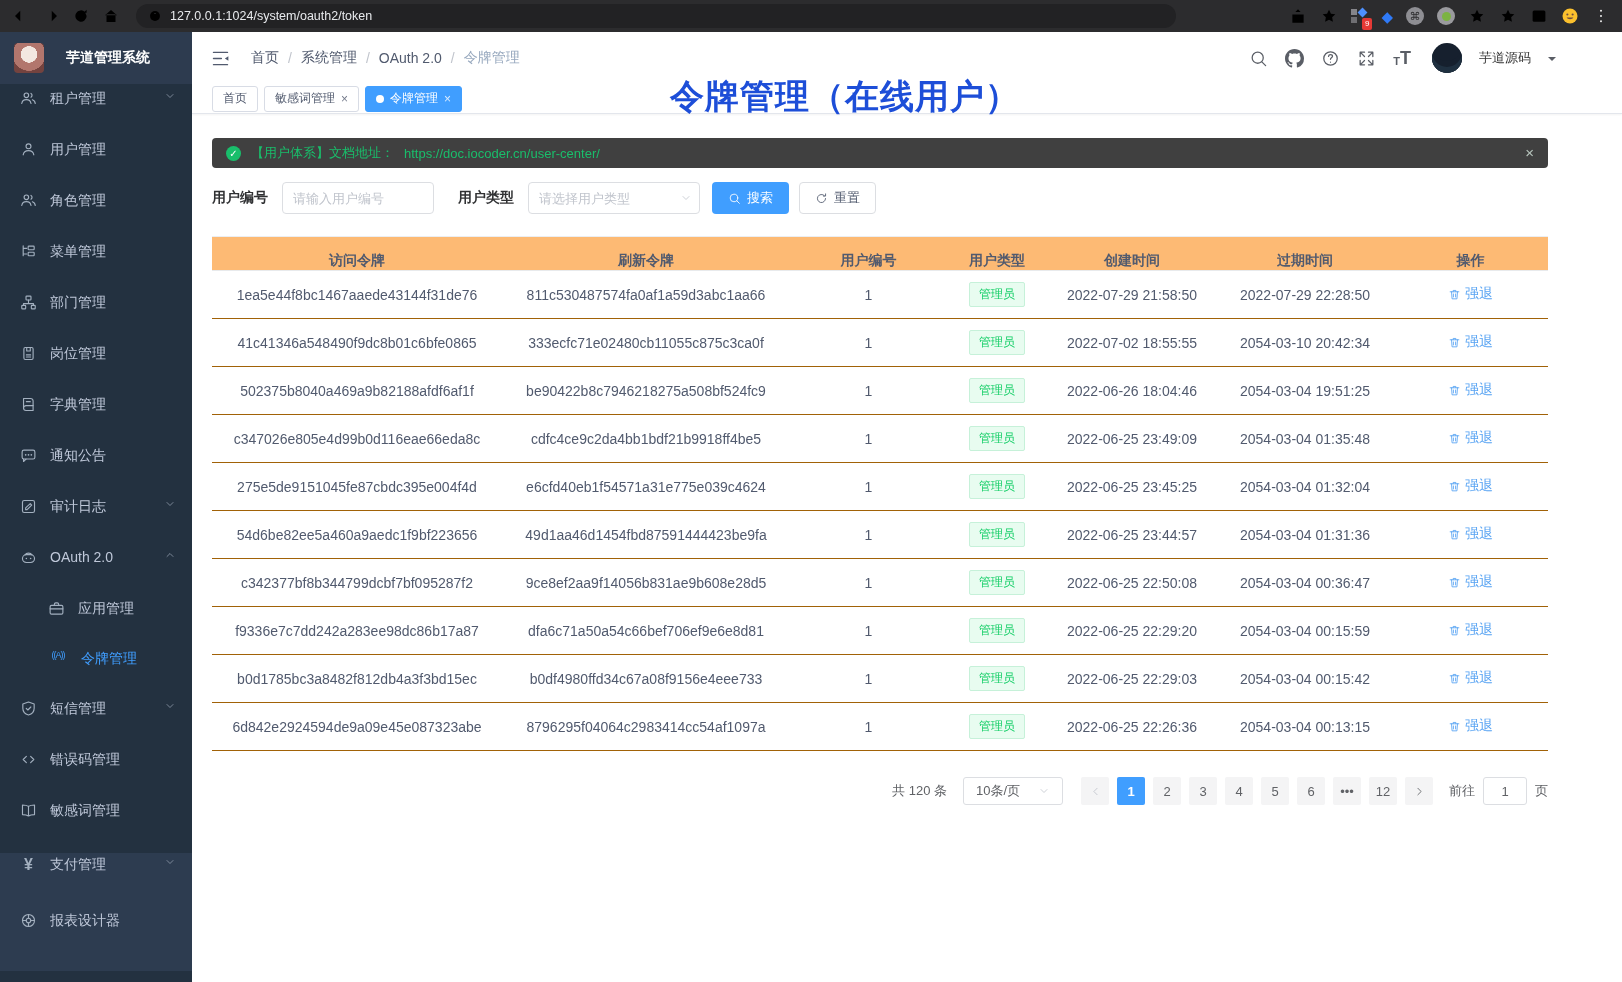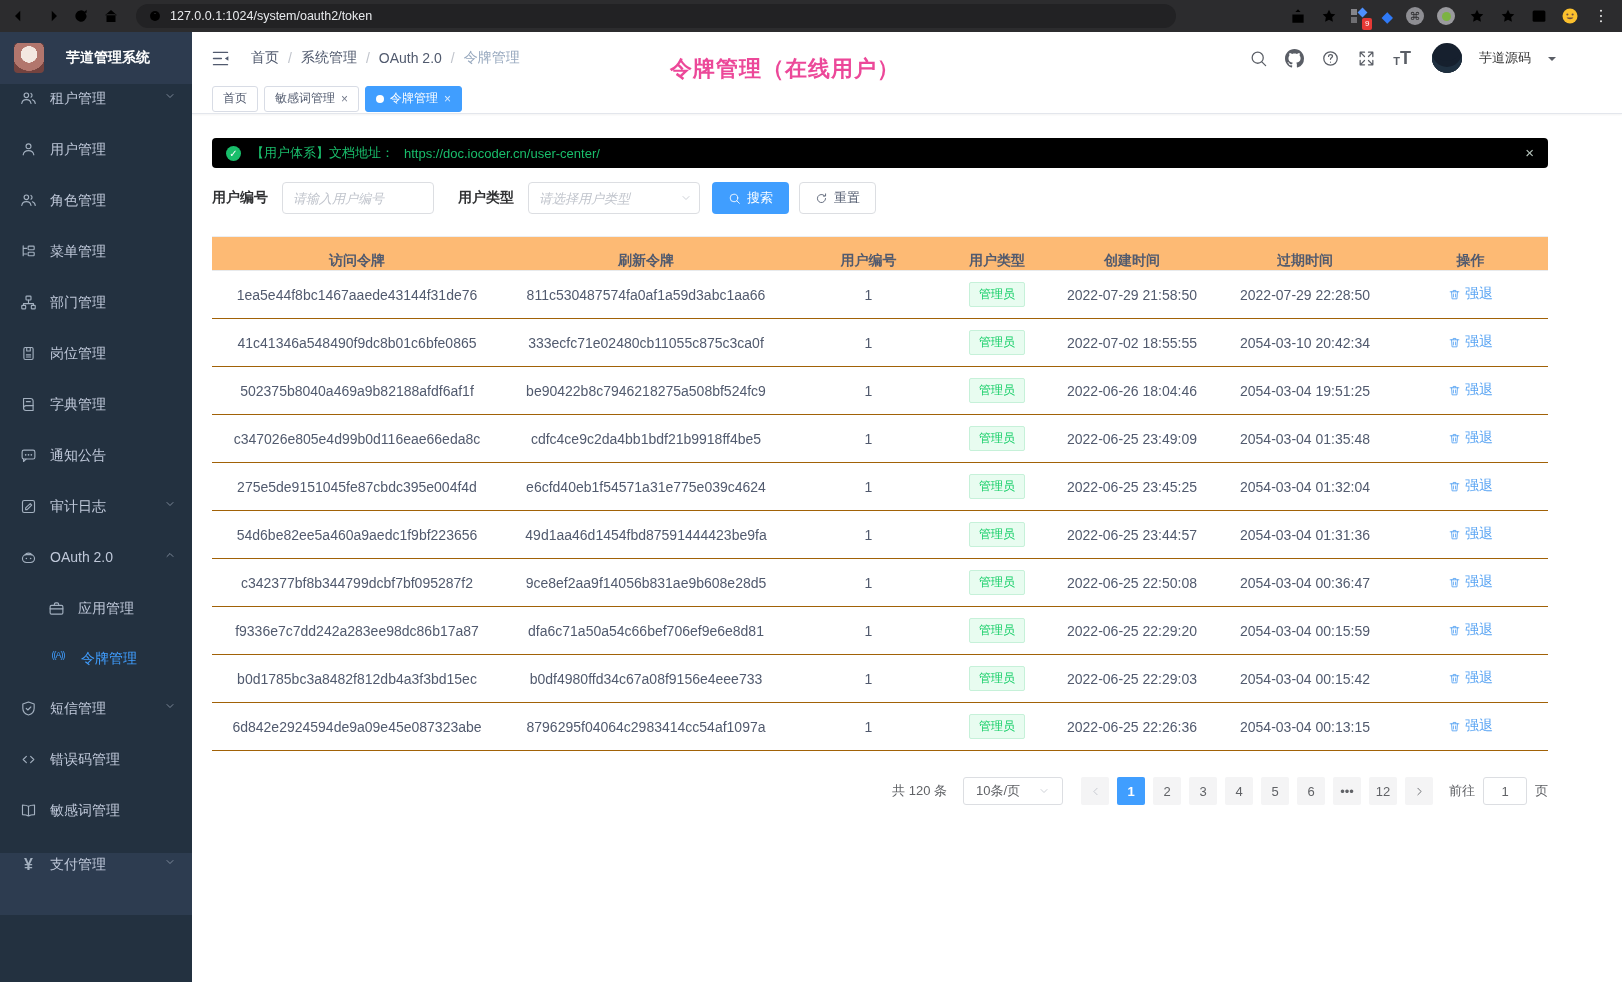--- a/index.html
+++ b/index.html
@@ -65,33 +65,33 @@
   .uname { font-size:13px; color:#333; }
   .caret { width:0; height:0; border:4px solid transparent; border-top-color:#5a5e66; margin-top:5px; cursor:pointer; }
 
   .tabbar { height:30px; display:flex; align-items:center; padding:0 20px; gap:6px; border-bottom:1px solid #e3e6ec; box-shadow:0 1px 2px rgba(0,0,0,.05); }
   .tab { height:26px; display:inline-flex; align-items:center; gap:6px; padding:0 10px; border:1px solid #d8dce5; border-radius:3px; font-size:12px; color:#515a6e; background:#fff; cursor:pointer; }
   .tab.active { background:#409eff; border-color:#409eff; color:#fff; }
   .tab .dot { width:8px; height:8px; border-radius:50%; background:#fff; }
   .tab-x { opacity:.8; cursor:pointer; font-size:12px; line-height:1; }
   .tab-x::after { content:"×"; }
 
-  .annotation { position:absolute; left:478px; top:22px; font-size:22px; font-weight:700; color:#ec4899; letter-spacing:1px; white-space:nowrap; z-index:6; }
+  .annotation { position:absolute; left:478px; top:42px; font-size:34px; font-weight:700; color:#1d4ed8; letter-spacing:1px; white-space:nowrap; z-index:6; }
 
   .content { margin:24px 0 0 20px; width:1336px; }
-  .alert { height:30px; background:#000000; border-radius:4px; display:flex; align-items:center; padding:0 14px; gap:10px; font-size:13px; color:#19be6b; position:relative; }
+  .alert { height:30px; background:#404040; border-radius:4px; display:flex; align-items:center; padding:0 14px; gap:10px; font-size:13px; color:#19be6b; position:relative; }
   .alert-check { width:15px; height:15px; border-radius:50%; background:#19be6b; color:#fff; display:flex; align-items:center; justify-content:center; font-size:10px; flex-shrink:0; }
   .alert-check::after { content:"✓"; }
   .alert-link { color:#19be6b; text-decoration:none; cursor:pointer; }
   .alert-x { position:absolute; right:14px; top:7px; color:#b7c5bd; font-size:15px; line-height:1; cursor:pointer; }
   .alert-x::after { content:"×"; }
 
   .filters { display:flex; align-items:center; margin-top:14px; font-size:14px; }
   .f-label { font-weight:700; color:#303133; margin-right:14px; }
-  .f-input { width:152px; height:32px; border:1px solid #dcdee2; border-radius:4px; padding:0 10px; font-size:13px; color:#515a6e; outline:none; margin-right:24px;font-style:italic; }
+  .f-input { width:152px; height:32px; border:1px solid #dcdee2; border-radius:4px; padding:0 10px; font-size:13px; color:#515a6e; outline:none; margin-right:24px; }
   .f-input::placeholder { color:#c0c4cc; }
   .f-select { position:relative; margin-right:12px; }
   .f-select .f-input { width:172px; margin-right:0; padding-right:26px; }
   .sel-arr { position:absolute; right:8px; top:10px; width:12px; height:12px; color:#c0c4cc; pointer-events:none; }
   .btn { height:32px; border-radius:4px; font-size:13px; display:inline-flex; align-items:center; gap:6px; padding:0 15px; cursor:pointer; border:1px solid transparent; background:none; font-family:inherit; }
   .btn .bic { width:13px; height:13px; }
   .btn-primary { background:#409eff; color:#fff; margin-right:10px; }
   .btn-plain { background:#fff; border-color:#dcdee2; color:#515a6e; }
 
   .tbl { margin-top:22px; border-top:1px solid #ebeef2; }
@@ -407,20 +407,26 @@
           <span class="lbl">敏感词管理</span>
         </div>
       <div class="light-sec">
         <div class="s-item">
             <span class="payg"></span>
             <span class="lbl">支付管理</span>
             <svg class="arr ic">
               <use href="#i-chev"></use>
             </svg>
           </div>
+        <div class="s-item">
+            <svg class="mi ic">
+              <use href="#i-report"></use>
+            </svg>
+            <span class="lbl">报表设计器</span>
+          </div>
       </div>
     </div>
   </div>
 
   <div class="main">
     <div class="annotation">令牌管理（在线用户）</div>
 
     <div class="hdr">
       <svg class="fold ic">
           <use href="#i-fold"></use>

